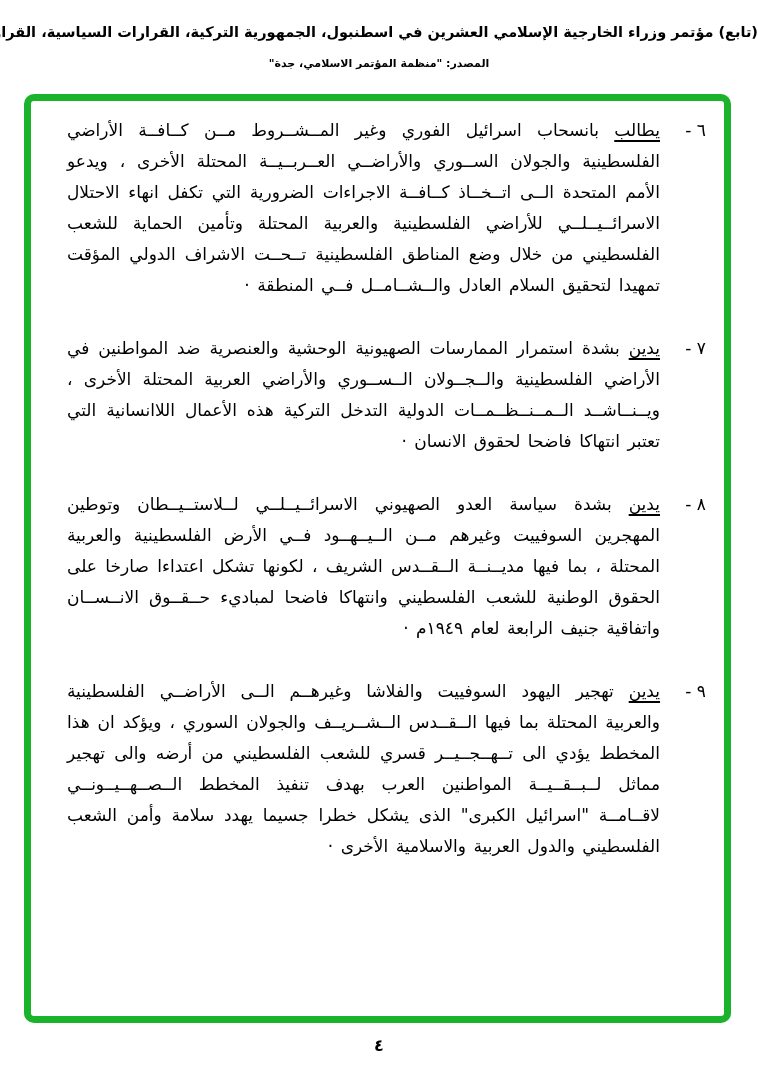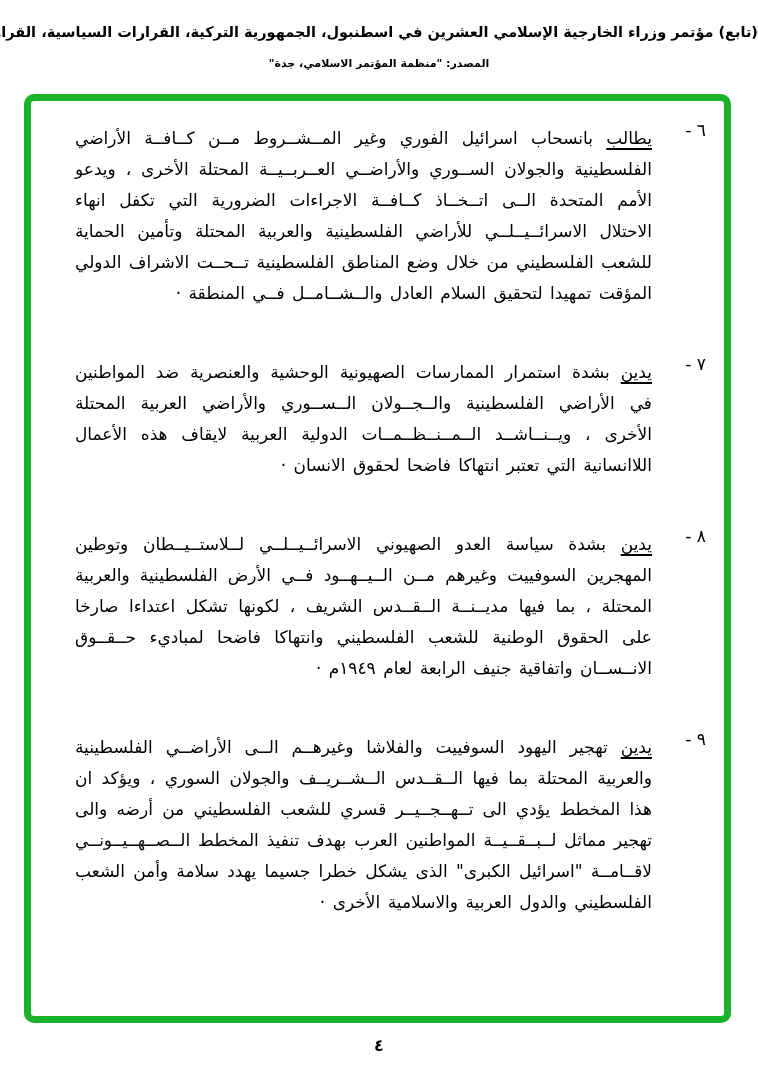--- a/index.html
+++ b/index.html
@@ -42,21 +42,21 @@
     flex: 0 0 46px;
     font-size: 17px; line-height: 31px;
     text-align: right;
     white-space: nowrap;
   }
   .body {
     flex: 1 1 auto;
     font-size: 17px; line-height: 31px;
     text-align: justify;
     word-spacing: 2px;
-    margin: 8px;
+    margin: 0;
   }
   .lead {
     text-decoration: underline;
     text-underline-offset: 4px;
     text-decoration-thickness: 1.5px;
   }
 
   .page-number {
     position: absolute; top: 1036px; left: 0; right: 0;
     text-align: center;
@@ -74,21 +74,21 @@
 
   <div class="frame">
 
     <div class="item">
       <div class="marker">٦ -</div>
       <p class="body"><span class="lead">يطالب</span> <span>بانسحاب اسرائيل الفوري وغير المــشــروط مــن كــافــة الأراضي الفلسطينية والجولان الســوري والأراضــي العــربــيــة المحتلة الأخرى ، ويدعو الأمم المتحدة الــى اتــخــاذ كــافــة الاجراءات الضرورية التي تكفل انهاء الاحتلال الاسرائــيــلــي للأراضي الفلسطينية والعربية المحتلة وتأمين الحماية للشعب الفلسطيني من خلال وضع المناطق الفلسطينية تــحــت الاشراف الدولي المؤقت تمهيدا لتحقيق السلام العادل والــشــامــل فــي المنطقة ·</span></p>
     </div>
 
     <div class="item">
       <div class="marker">٧ -</div>
-      <p class="body"><span class="lead">يدين</span> <span>بشدة استمرار الممارسات الصهيونية الوحشية والعنصرية ضد المواطنين في الأراضي الفلسطينية والــجــولان الــســوري والأراضي العربية المحتلة الأخرى ، ويــنــاشــد الــمــنــظــمــات الدولية العربية لايقاف هذه الأعمال اللاانسانية التي تعتبر انتهاكا فاضحا لحقوق الانسان ·</span></p>
+      <p class="body"><span class="lead">يدين</span> <span>بشدة استمرار الممارسات الصهيونية الوحشية والعنصرية ضد المواطنين في الأراضي الفلسطينية والــجــولان الــســوري والأراضي العربية المحتلة الأخرى ، ويــنــاشــد الــمــنــظــمــات الدولية التدخل التركية هذه الأعمال اللاانسانية التي تعتبر انتهاكا فاضحا لحقوق الانسان ·</span></p>
     </div>
 
     <div class="item">
       <div class="marker">٨ -</div>
       <p class="body"><span class="lead">يدين</span> <span>بشدة سياسة العدو الصهيوني الاسرائــيــلــي لــلاستــيــطان وتوطين المهجرين السوفييت وغيرهم مــن الــيــهــود فــي الأرض الفلسطينية والعربية المحتلة ، بما فيها مديــنــة الــقــدس الشريف ، لكونها تشكل اعتداءا صارخا على الحقوق الوطنية للشعب الفلسطيني وانتهاكا فاضحا لمباديء حــقــوق الانــســان واتفاقية جنيف الرابعة لعام ١٩٤٩م ·</span></p>
     </div>
 
     <div class="item">
       <div class="marker">٩ -</div>
       <p class="body"><span class="lead">يدين</span> <span>تهجير اليهود السوفييت والفلاشا وغيرهــم الــى الأراضــي الفلسطينية والعربية المحتلة بما فيها الــقــدس الــشــريــف والجولان السوري ، ويؤكد ان هذا المخطط يؤدي الى تــهــجــيــر قسري للشعب الفلسطيني من أرضه والى تهجير مماثل لــبــقــيــة المواطنين العرب بهدف تنفيذ المخطط الــصــهــيــونــي لاقــامــة "اسرائيل الكبرى" الذى يشكل خطرا جسيما يهدد سلامة وأمن الشعب الفلسطيني والدول العربية والاسلامية الأخرى ·</span></p>

